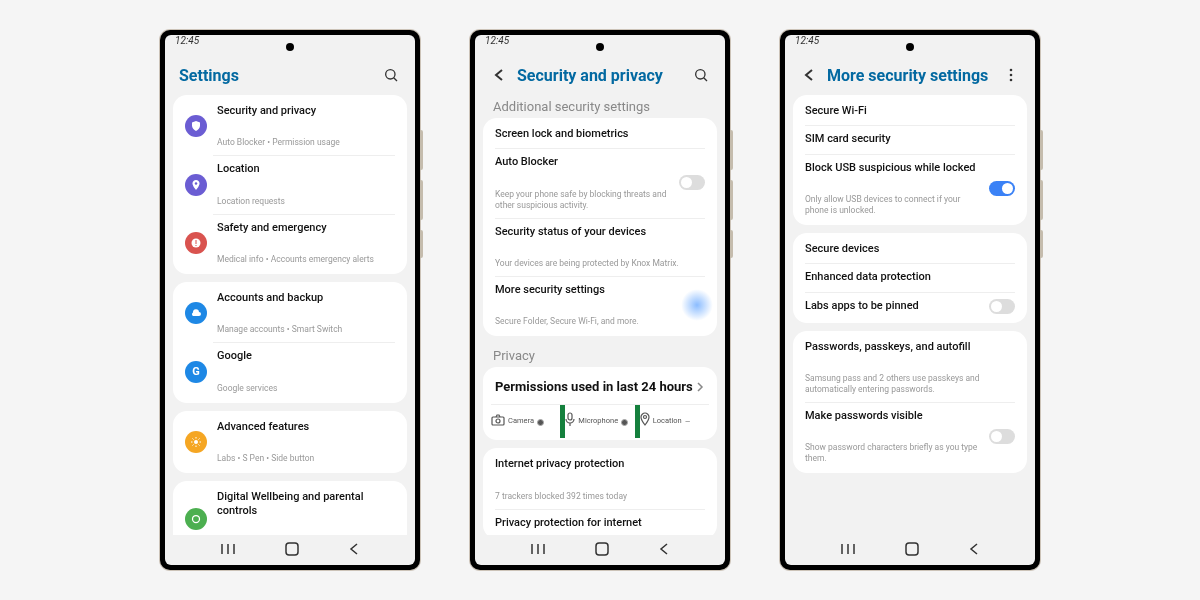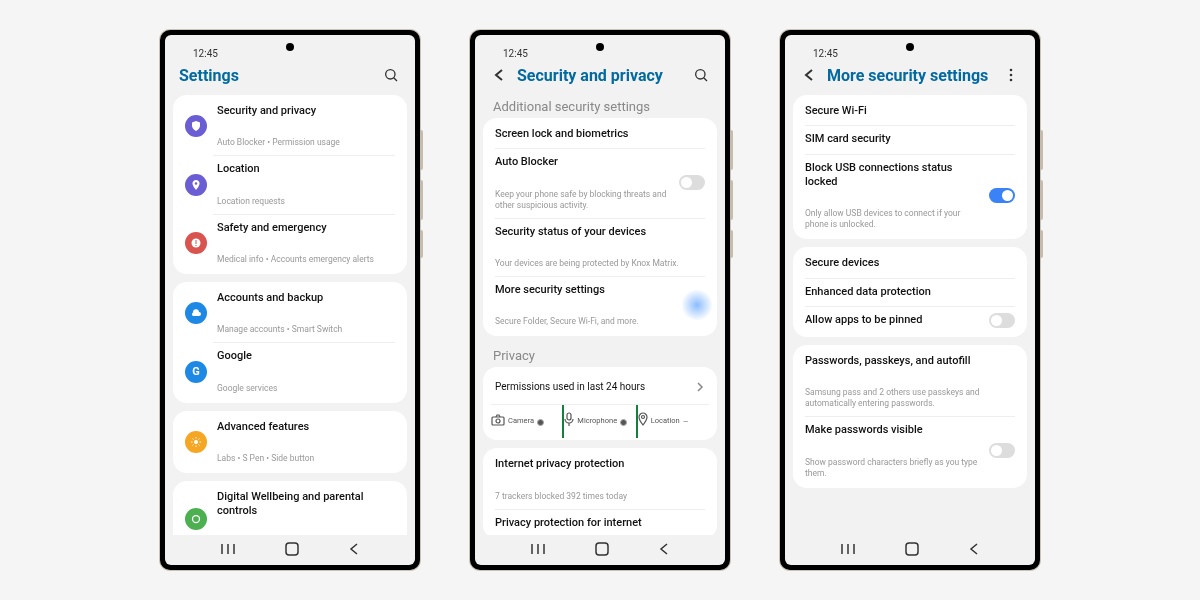--- a/index.html
+++ b/index.html
@@ -48,24 +48,25 @@
     left: 50%;
     transform: translateX(-50%);
     width: 8px;
     height: 8px;
     background: #000;
     border-radius: 50%;
   }
   .status-bar {
     height: 24px;
     display: flex;
-    align-items: flex-end;
-    padding: 0 28px;
+    align-items: flex-start;
+    padding: 0 10px;
     font-size: 10px;
     color: #333;
+    font-style: italic;
   }
   .header {
     display: flex;
     align-items: center;
     padding: 6px 14px 10px;
     gap: 8px;
   }
   .header h1 {
     font-size: 16px;
     font-weight: 700;
@@ -164,36 +165,36 @@
     height: 32px;
     border-radius: 50%;
     background: radial-gradient(circle, rgba(90,160,255,0.7) 0%, rgba(90,160,255,0.3) 40%, rgba(90,160,255,0) 70%);
   }
   .perm-row {
     display: flex;
     align-items: center;
     justify-content: space-between;
     padding: 8px 12px 4px;
   }
-  .perm-title { font-size: 10px; font-weight: 400; color: #111; }
+  .perm-title { font-size: 13px; font-weight: 700; color: #111; }
   .perm-grid {
     display: flex;
     border-top: 1px solid #eee;
     margin: 4px 8px 0;
   }
   .perm-cell {
     flex: 1;
     text-align: center;
     padding: 6px 0 8px;
     display: flex;
     flex-direction: row;
     align-items: center;
     gap: 3px;
   }
-  .perm-cell + .perm-cell { border-left: 2px solid #15803d; }
+  .perm-cell + .perm-cell { border-left: 5px solid #15803d; }
   .perm-icon { color: #555; }
   .perm-label { font-size: 7.5px; color: #555; }
   .perm-dot {
     width: 7px;
     height: 7px;
     border-radius: 50%;
     background: #555;
     border: 1.5px solid #aaa;
     margin-top: 4px;
   }
@@ -486,40 +487,40 @@
               <div class="row-title">Secure Wi-Fi</div>
             </div>
         </div>
         <div class="row row-noicon">
           <div class="row-text">
               <div class="row-title">SIM card security</div>
             </div>
         </div>
         <div class="row row-noicon">
           <div class="row-text">
-            <div class="row-title">Block USB connections status locked</div>
+            <div class="row-title">Block USB suspicious while locked</div>
             <div class="row-sub">Only allow USB devices to connect if your phone is unlocked.</div>
           </div>
           <div class="toggle on"></div>
         </div>
       </div>
       <div class="card">
         <div class="row row-noicon">
           <div class="row-text">
               <div class="row-title">Secure devices</div>
             </div>
         </div>
         <div class="row row-noicon">
           <div class="row-text">
               <div class="row-title">Enhanced data protection</div>
             </div>
         </div>
         <div class="row row-noicon">
           <div class="row-text">
-              <div class="row-title">Allow apps to be pinned</div>
+              <div class="row-title">Labs apps to be pinned</div>
             </div>
           <div class="toggle off"></div>
         </div>
       </div>
       <div class="card">
         <div class="row row-noicon">
           <div class="row-text">
             <div class="row-title">Passwords, passkeys, and autofill</div>
             <div class="row-sub">Samsung pass and 2 others use passkeys and automatically entering passwords.</div>
           </div>

